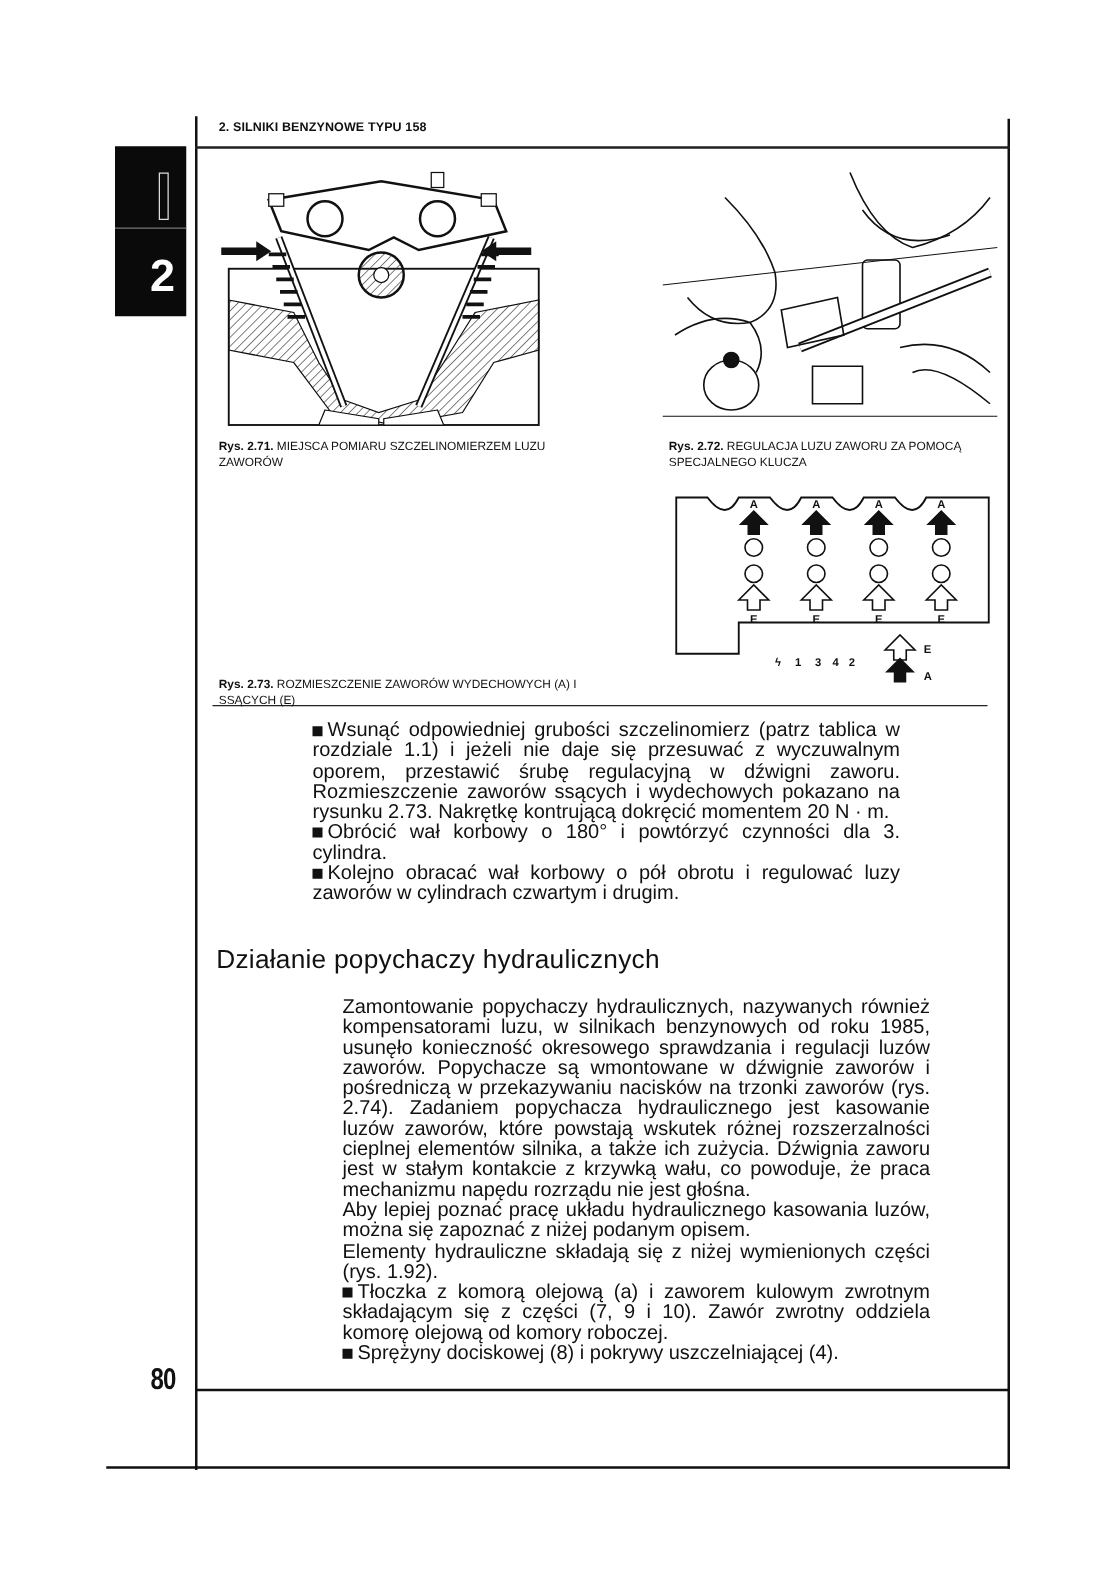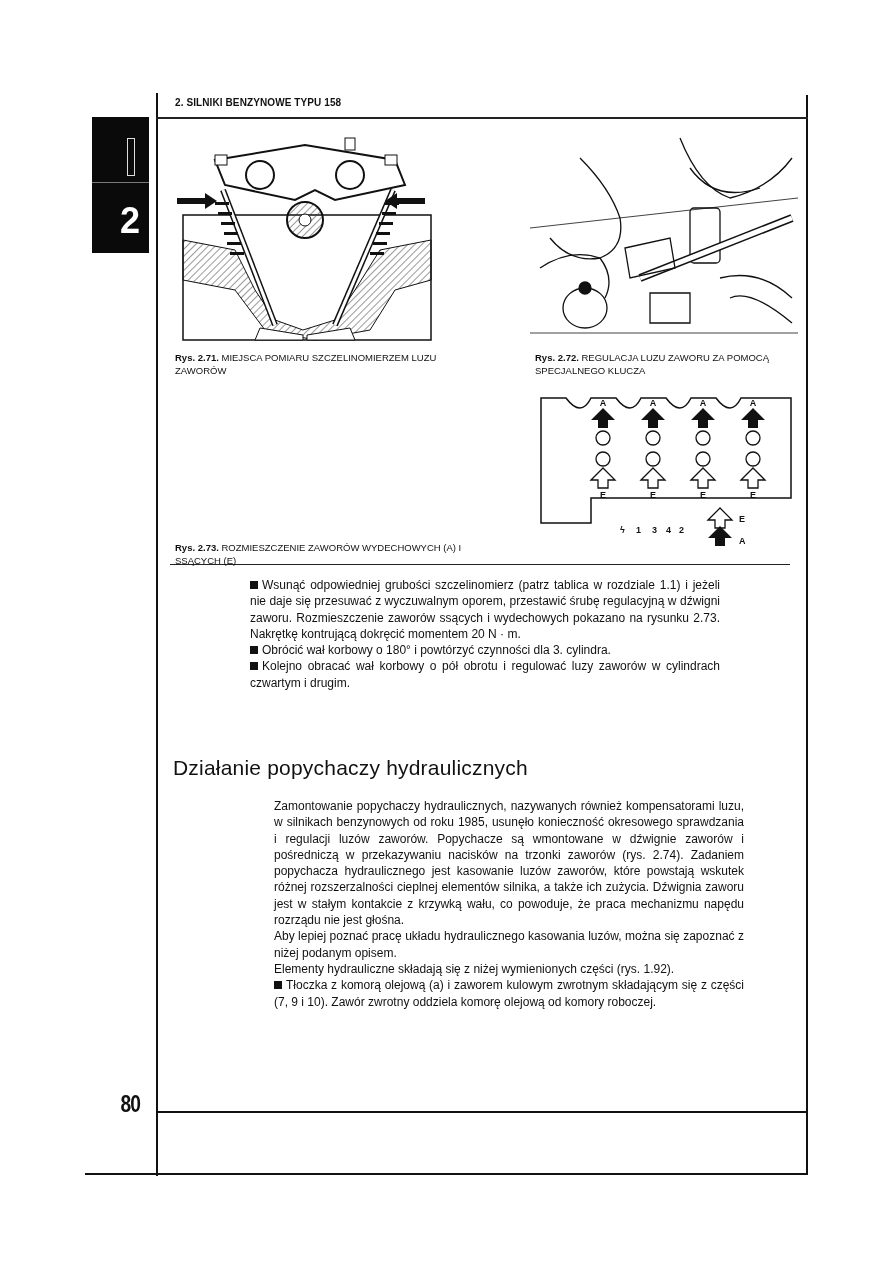--- a/index.html
+++ b/index.html
@@ -15,21 +15,21 @@
   .tab-marker { left:92px; top:117px; width:57px; height:136px; background:#0a0a0a; }
   .tab-divider { left:92px; top:182px; width:57px; height:1px; background:#777; }
   .tab-upper-glyph { left:127px; top:138px; width:6px; height:36px; border:1px solid #ddd; }
   .tab-number { left:110px; top:200px; font-size:36px; font-weight:bold; color:#fff; width:40px; text-align:center; }
   .page-number { left:118px; top:1090px; font-size:24px; font-weight:bold; letter-spacing:-1px; transform:scaleX(0.8); }
   .caption { font-size:9.5px; line-height:13px; text-transform:none; }
   .caption b { font-weight:bold; }
   .fig1 { left:175px; top:130px; width:290px; height:212px; }
   .fig2 { left:530px; top:128px; width:268px; height:215px; }
   .fig3 { left:536px; top:388px; width:260px; height:170px; }
-  .body-text { font-size:12px; line-height:16.3px; text-align:justify; }
+  .body-text { font-size:16px; line-height:16.3px; text-align:justify; }
   .para1 { left:250px; top:577px; width:470px; }
   .section-title { left:173px; top:756px; font-size:21px; font-weight:normal; letter-spacing:0.2px; }
   .para2 { left:250px; top:798px; width:470px;margin-left:24px; }
   .bullet { display:inline-block; width:8px; height:8px; background:#111; margin-right:4px; vertical-align:baseline; }
   p { margin:0; }
 </style>
 </head>
 <body>
 
 <div class="abs vline-left"></div>
@@ -173,15 +173,16 @@
   <p><span class="bullet"></span><span>Kolejno obracać wał korbowy o pół obrotu i regulować luzy zaworów w cylindrach czwartym i drugim.</span></p>
 </div>
 
 <div class="abs section-title">Działanie popychaczy hydraulicznych</div>
 
 <div class="abs para2 body-text">
   <p>Zamontowanie popychaczy hydraulicznych, nazywanych również kompensatorami luzu, w silnikach benzynowych od roku 1985, usunęło konieczność okresowego sprawdzania i regulacji luzów zaworów. Popychacze są wmontowane w dźwignie zaworów i pośredniczą w przekazywaniu nacisków na trzonki zaworów (rys. 2.74). Zadaniem popychacza hydraulicznego jest kasowanie luzów zaworów, które powstają wskutek różnej rozszerzalności cieplnej elementów silnika, a także ich zużycia. Dźwignia zaworu jest w stałym kontakcie z krzywką wału, co powoduje, że praca mechanizmu napędu rozrządu nie jest głośna.</p>
   <p>Aby lepiej poznać pracę układu hydraulicznego kasowania luzów, można się zapoznać z niżej podanym opisem.</p>
   <p>Elementy hydrauliczne składają się z niżej wymienionych części (rys. 1.92).</p>
   <p><span class="bullet"></span><span>Tłoczka z komorą olejową (a) i zaworem kulowym zwrotnym składającym się z części (7, 9 i 10). Zawór zwrotny oddziela komorę olejową od komory roboczej.</span></p>
+  <p><span class="bullet"></span><span>Sprężyny dociskowej (8) i pokrywy uszczelniającej (4).</span></p>
 </div>
 
 <div class="abs page-number">80</div>
 
 </body></html>

